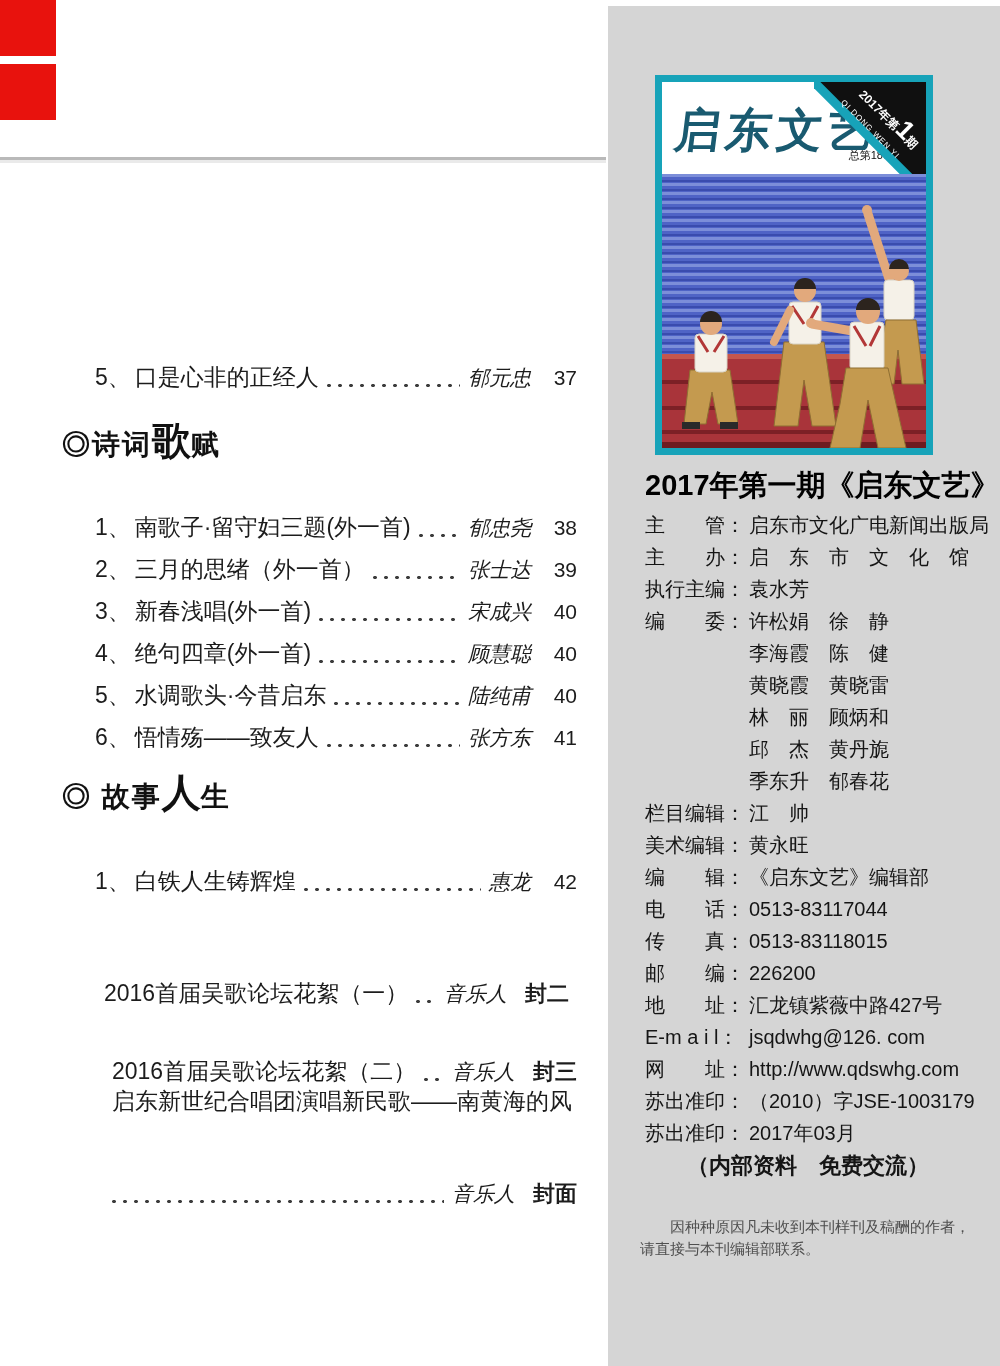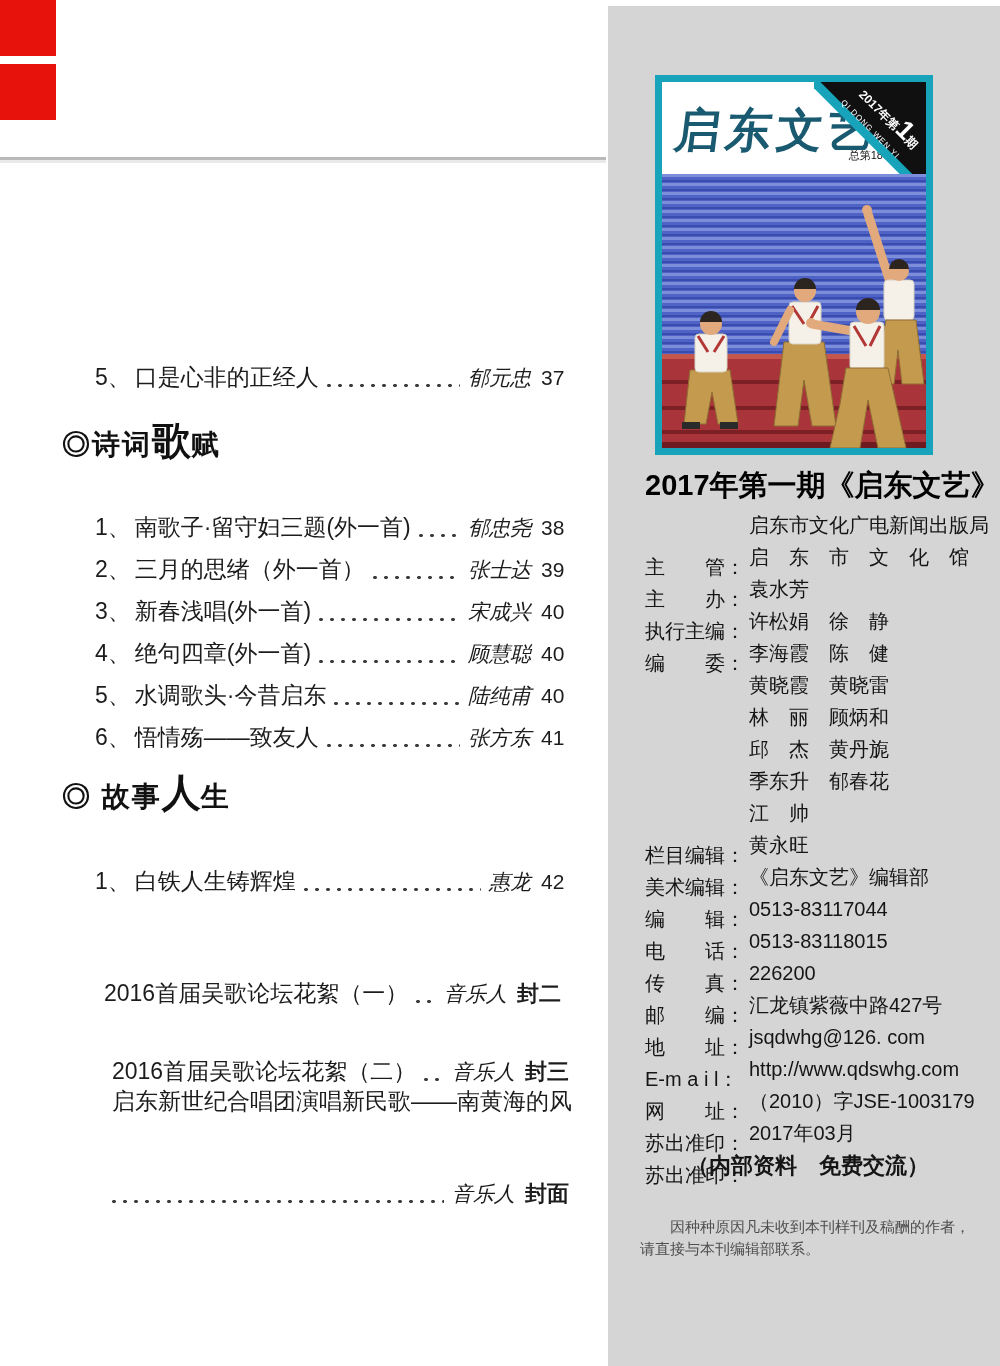--- a/index.html
+++ b/index.html
@@ -11,21 +11,21 @@
   .divider{position:absolute;left:0;top:157px;width:606px;height:3px;background:#b9b9b9;box-shadow:0 3px 0 #eaeaea;}
 
   
   .toc-row{position:absolute;display:flex;align-items:baseline;font-size:23px;color:#1c1c1c;}
   .toc-row .no{white-space:pre;margin-right:4px;}
   .toc-row .ttl{white-space:pre;}
   .leader{flex:1;height:5px;align-self:flex-end;margin:0 8px 5px 8px;
           background-image:radial-gradient(circle at 2px 2.5px,#3c3c3c 1.6px,transparent 2px);
           background-size:11px 5px;background-repeat:repeat-x;}
   .author{font-family:"DejaVu Serif",serif;font-style:italic;font-size:21px;white-space:pre;margin-top:48px;}
-  .pagenum{min-width:36px;margin-left:10px;font-size:21px;}
+  .pagenum{min-width:36px;text-align:right;margin-left:10px;font-size:21px;}
   .cover-ref{font-weight:bold;font-size:22px;min-width:52px;}
   .sec-head{position:absolute;left:62px;font-size:28px;font-weight:600;letter-spacing:2px;color:#111;}
   .sec-head .big{font-size:39px;font-weight:700;letter-spacing:0;}
 
   
   .panel{position:absolute;left:608px;top:6px;width:392px;height:1360px;background:#d5d5d5;}
 
   
   .cover{position:absolute;left:655px;top:75px;width:278px;height:380px;box-sizing:border-box;
          border:7px solid #17a3b9;background:#ffffff;}
@@ -35,21 +35,21 @@
             transform:skewX(-7deg);letter-spacing:5px;white-space:nowrap;}
   .serial-note{position:absolute;right:26px;top:66px;font-size:11px;color:#101010;letter-spacing:0;}
   .corner-svg{position:absolute;right:0;top:0;}
   .photo-svg{position:absolute;left:0;top:92px;}
 
   
   .caption{position:absolute;left:645px;top:466px;width:320px;white-space:nowrap;
            font-family:Liberation Sans, sans-serif;font-weight:bold;font-size:29px;color:#000;}
   .pub{position:absolute;left:645px;top:509px;width:345px;font-size:20px;color:#151515;}
   .pub-row{display:flex;height:32px;line-height:32px;white-space:pre;}
-  .pub-row .lbl{display:inline-block;min-width:104px;white-space:pre;margin-top:42px;}
+  .pub-row .lbl{display:inline-block;min-width:104px;white-space:pre;}
   .pub-row .val{white-space:pre;}
   .pub-note{height:34px;line-height:34px;padding-left:42px;font-size:22px;font-weight:600;white-space:pre;}
   .footnote{position:absolute;left:640px;top:1216px;width:336px;font-size:15px;line-height:22px;
             color:#4f4f4f;text-indent:2em;}
 </style>
 </head>
 <body>
 
 <div class="page">
 

